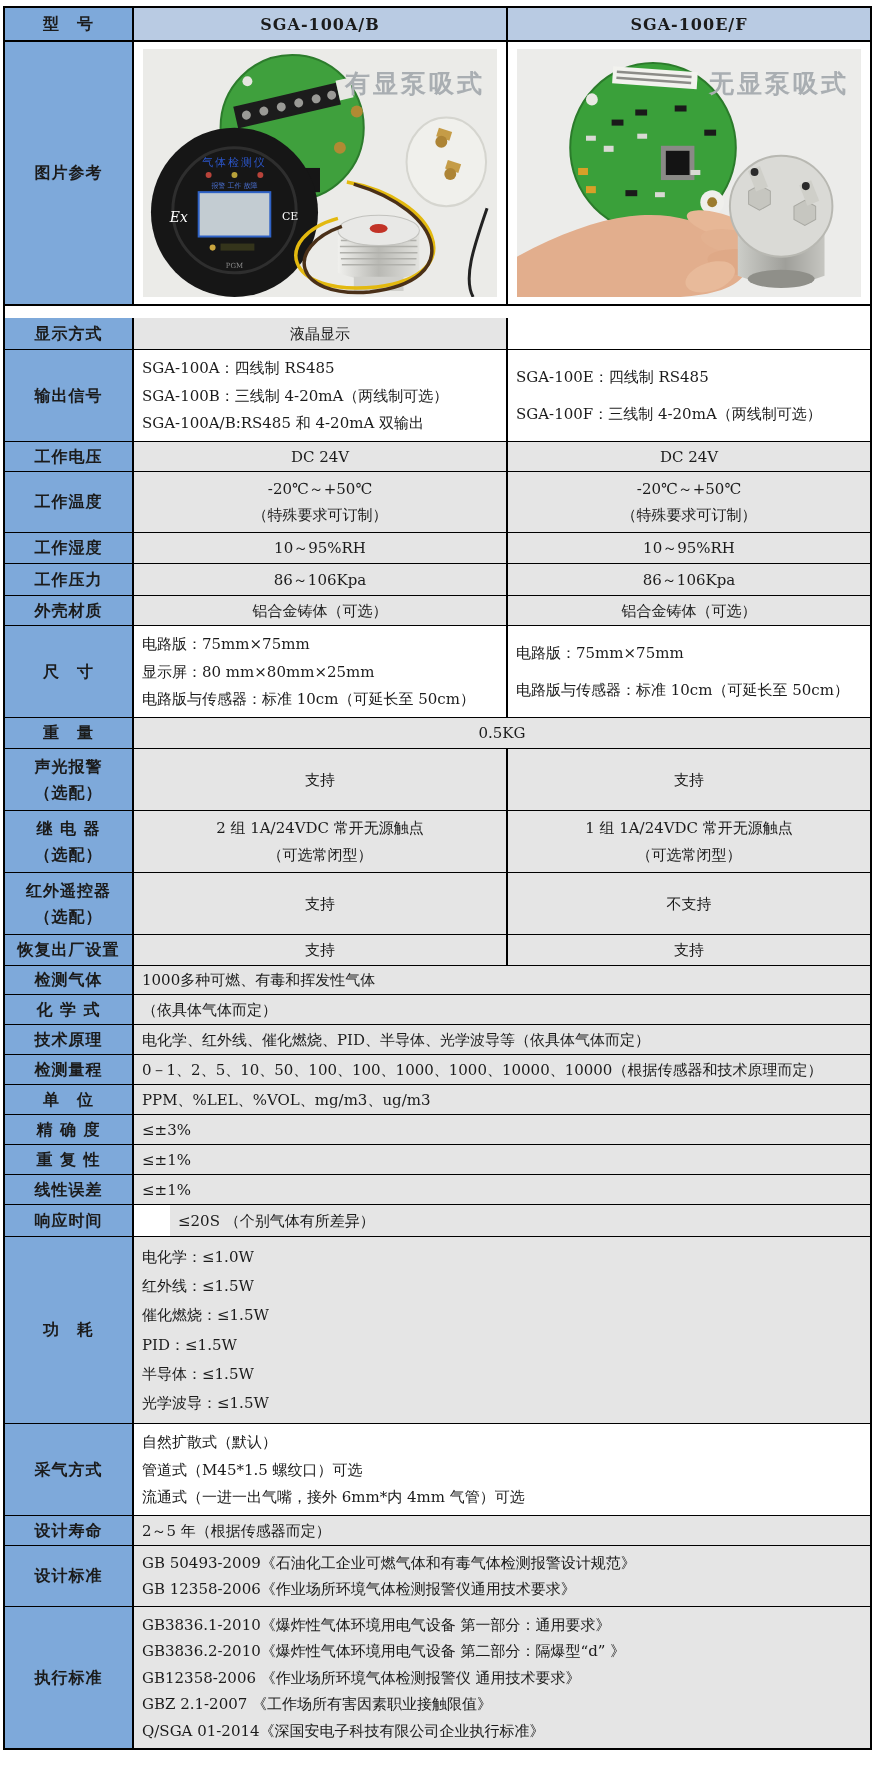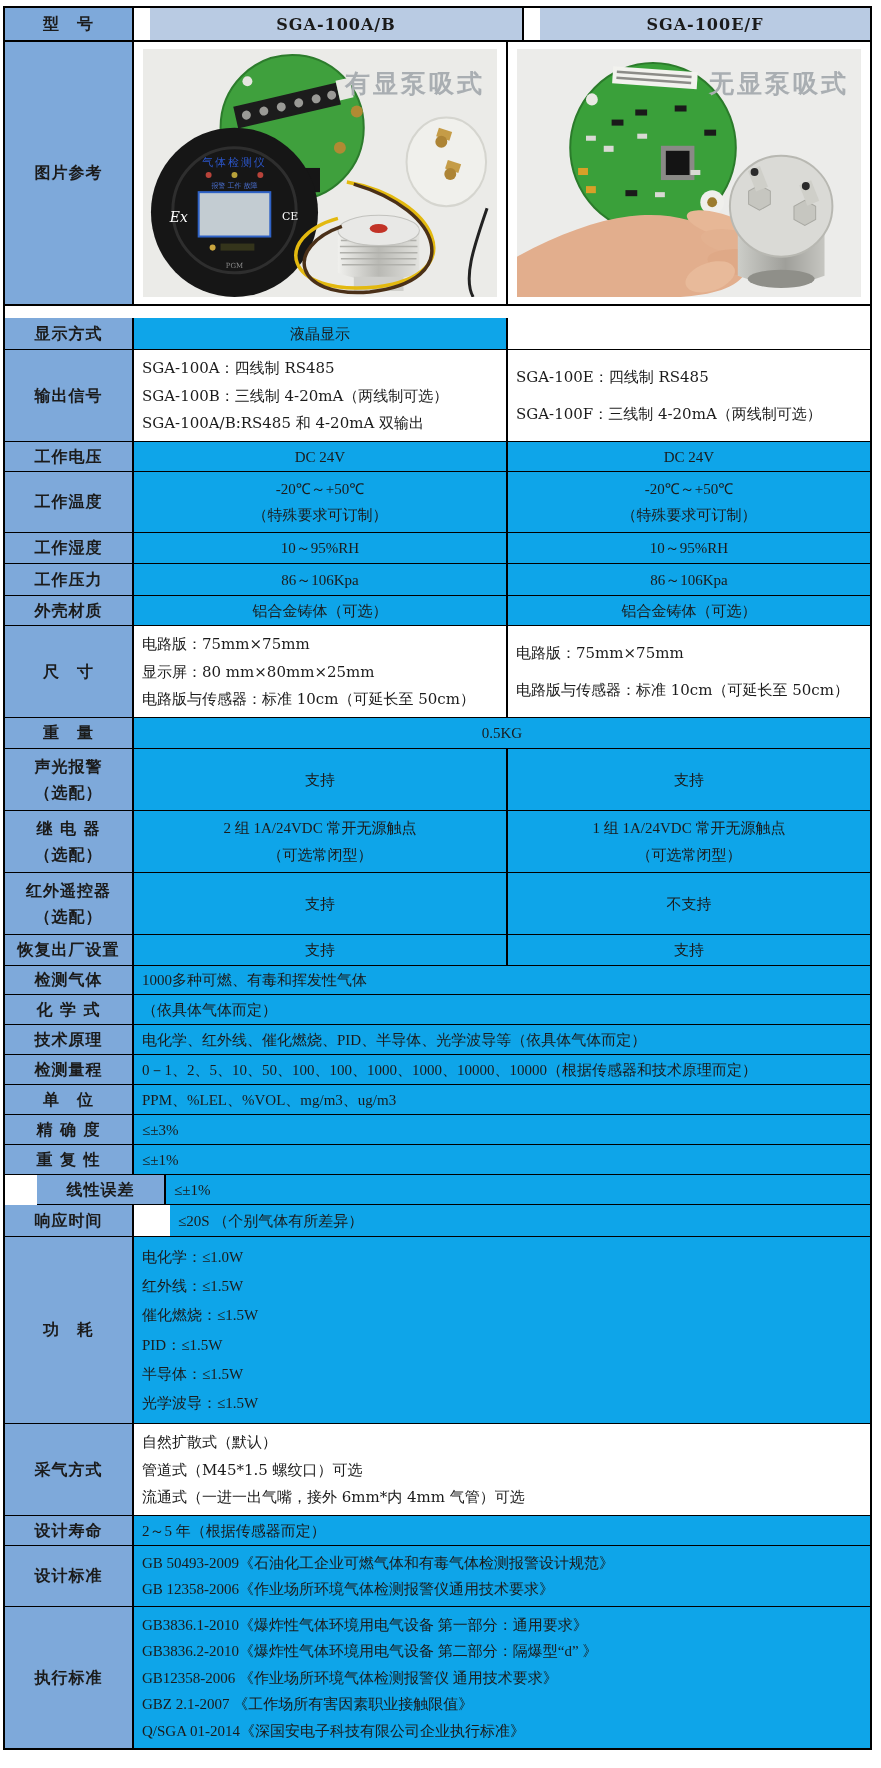--- a/index.html
+++ b/index.html
@@ -12,25 +12,25 @@
   .cell{box-sizing:border-box;}
   .label-cell{width:129px;flex:0 0 129px;background:#7ea9da;border-right:2px solid #000;
               display:flex;flex-direction:column;justify-content:space-evenly;align-items:center;
               font-weight:bold;font-size:16px;letter-spacing:1px;text-align:center;}
   .col1{width:374px;flex:0 0 374px;border-right:2px solid #000;}
   .col2{flex:1;}
   .span-cell{flex:1;}
   .data-cell{display:flex;flex-direction:column;justify-content:space-evenly;font-size:15px;}
   .data-cell.align-center{align-items:center;text-align:center;}
   .data-cell.align-left{align-items:flex-start;text-align:left;padding-left:8px;}
-  .bg-blue .data-cell{background:#0ea5e9;font-family:Liberation Serif, serif;}
+  .bg-blue .data-cell{background:#e5e5e5;}
   .bg-white .data-cell{background:#ffffff;}
   .line{white-space:nowrap;line-height:1.2;}
   
-  .header-row{height:34px;border-bottom:2px solid #000;gap:16px;}
+  .header-row{height:34px;border-bottom:2px solid #000;}
   .header-cell{display:flex;align-items:center;justify-content:center;
                font-weight:bold;font-size:16px;background:#b9cbe3;letter-spacing:1px;}
   
   .photo-row{height:264px;border-bottom:2px solid #000;}
   .photo-cell{background:#ffffff;padding:7px 9px;}
   .photo{position:relative;width:100%;height:100%;background:#ebebe8;overflow:hidden;}
   .photo svg{position:absolute;left:0;top:0;width:100%;height:100%;display:block;}
   .watermark{position:absolute;top:18px;right:12px;font-size:25px;color:#a9aeb2;
              letter-spacing:3px;font-weight:bold;
              font-family:"DejaVu Sans","Liberation Sans",sans-serif;}
@@ -377,21 +377,21 @@
         </div>
       </div>
       <div class="row bg-blue" style="height: 30px;">
         <div class="cell label-cell">
           <div class="line">重 复 性</div>
         </div>
         <div class="cell data-cell span-cell align-left">
           <div class="line">≤±1%</div>
         </div>
       </div>
-      <div class="row bg-blue" style="height: 30px; margin-left: 32px;">
+      <div class="row bg-blue" style="height: 30px;">
         <div class="cell label-cell">
           <div class="line">线性误差</div>
         </div>
         <div class="cell data-cell span-cell align-left">
           <div class="line">≤±1%</div>
         </div>
       </div>
       <div class="row bg-blue" style="height: 32px; gap: 36px;">
         <div class="cell label-cell">
           <div class="line">响应时间</div>

